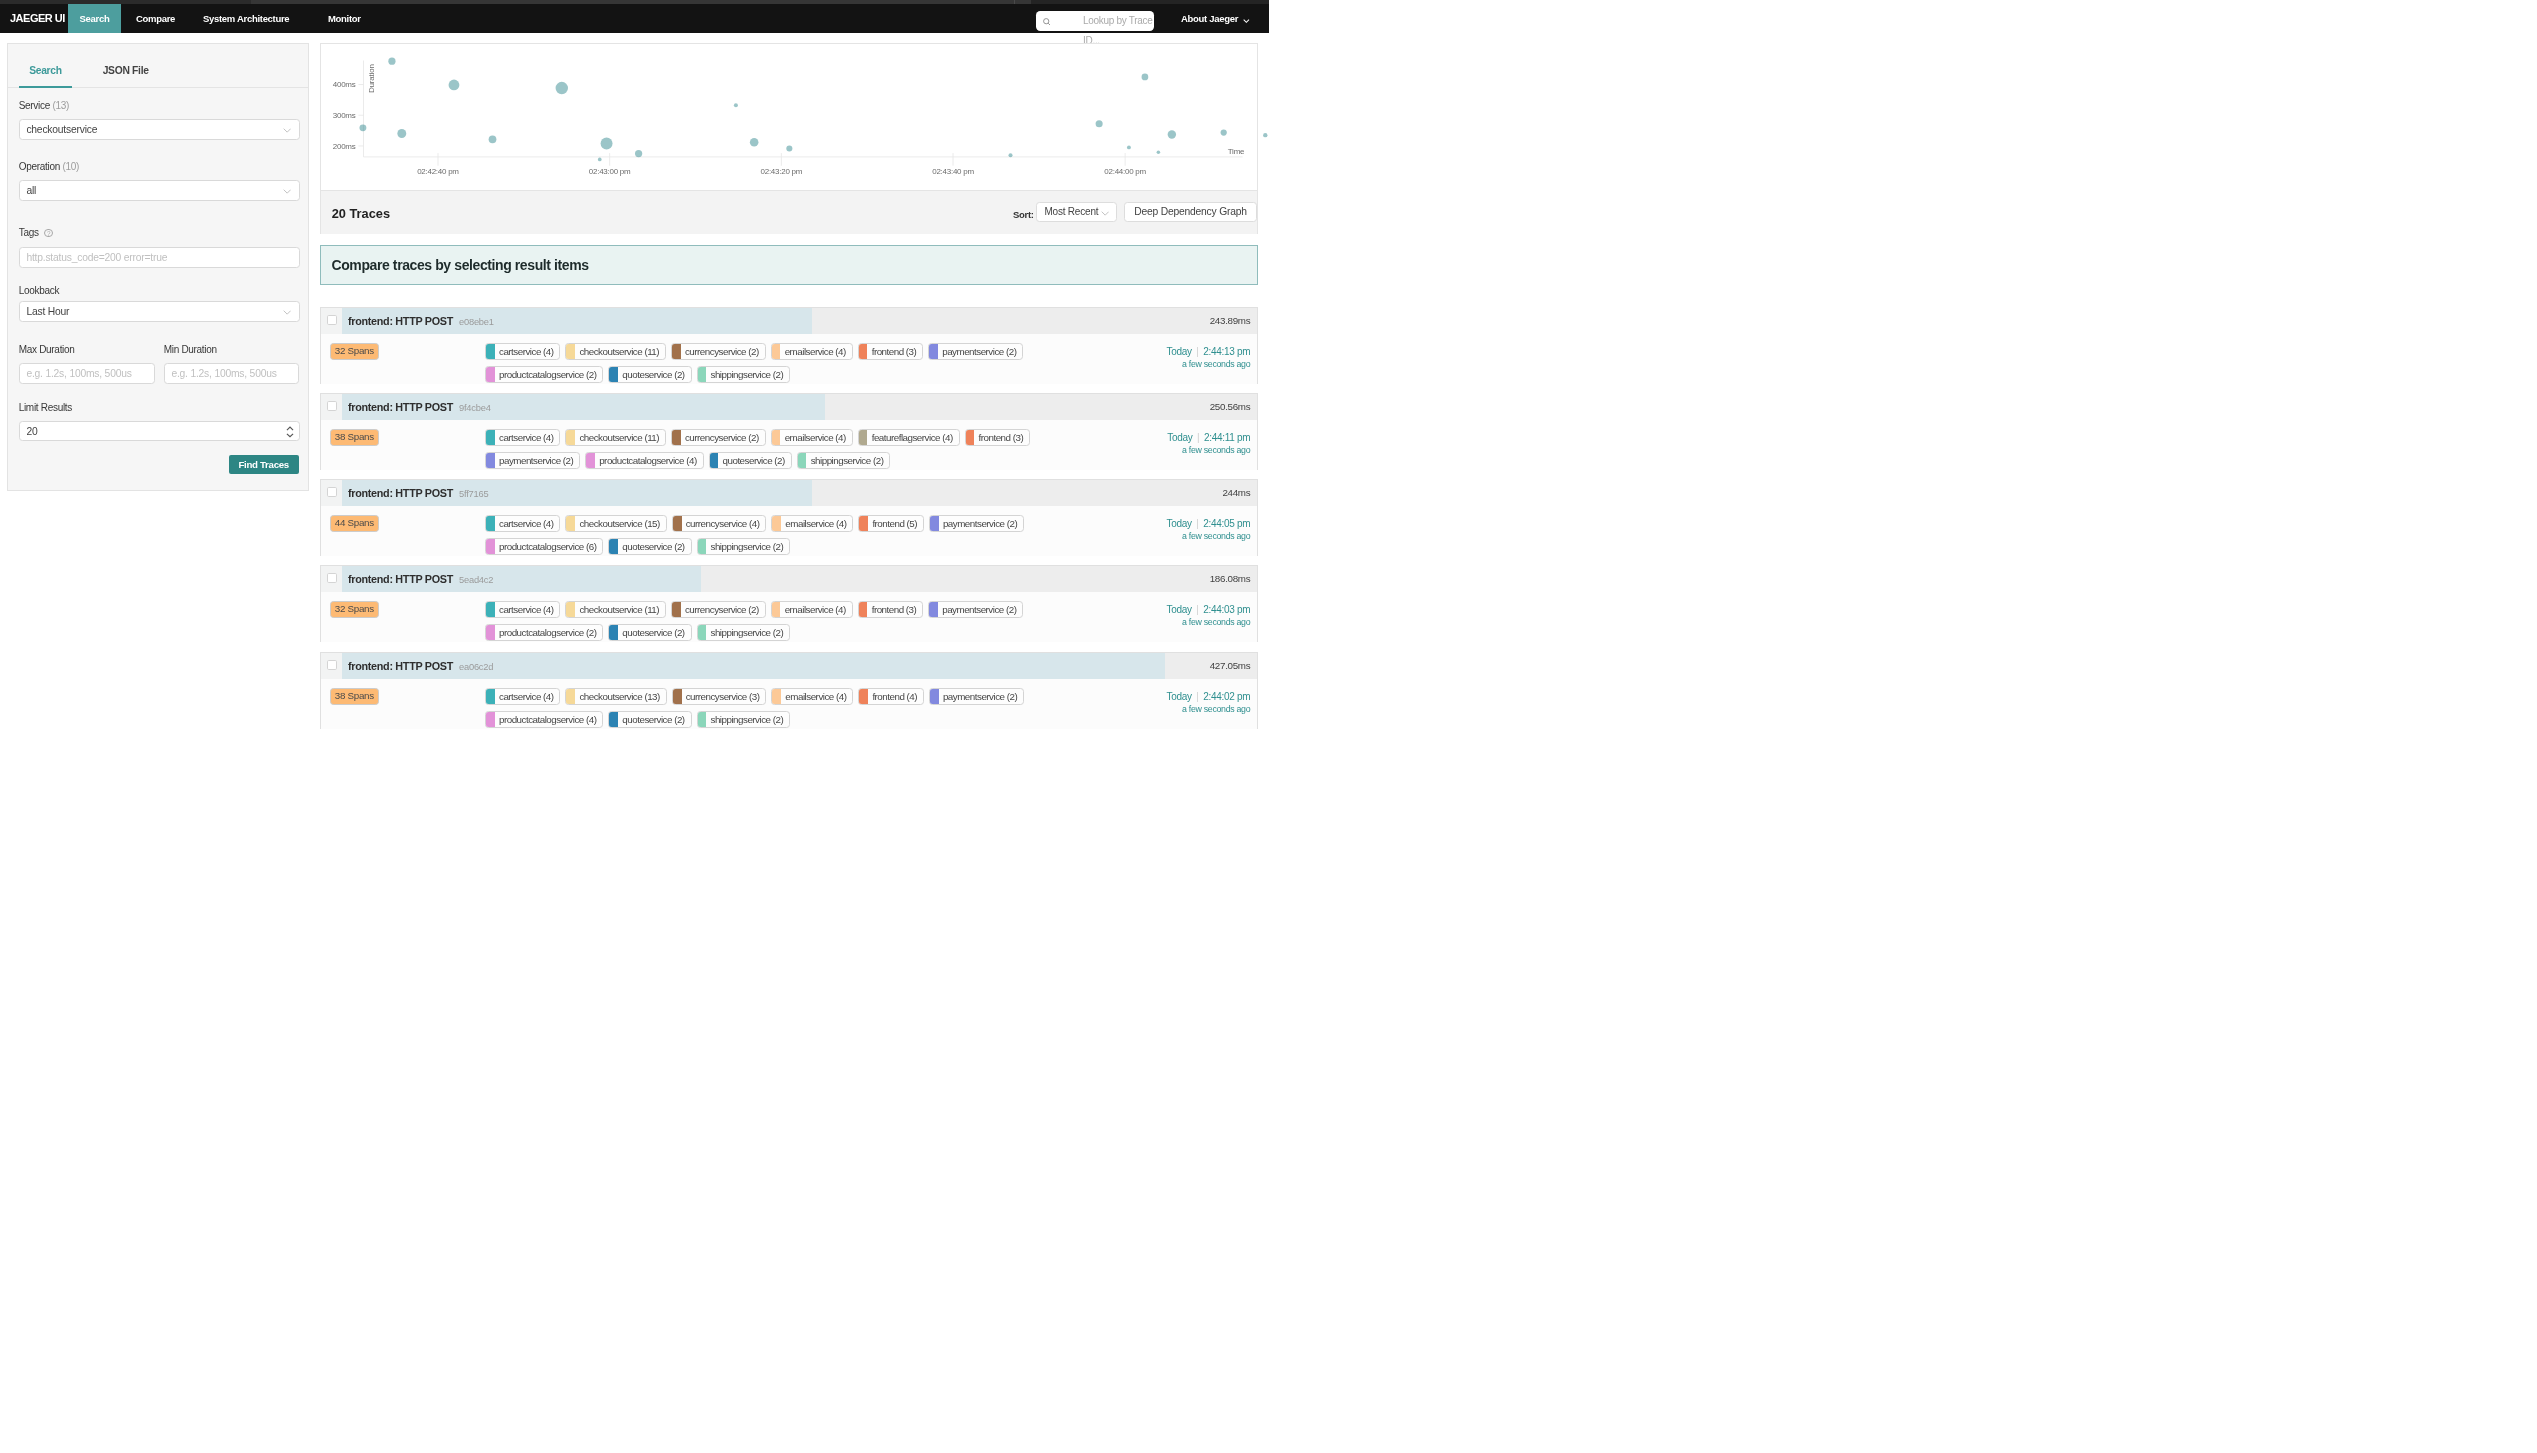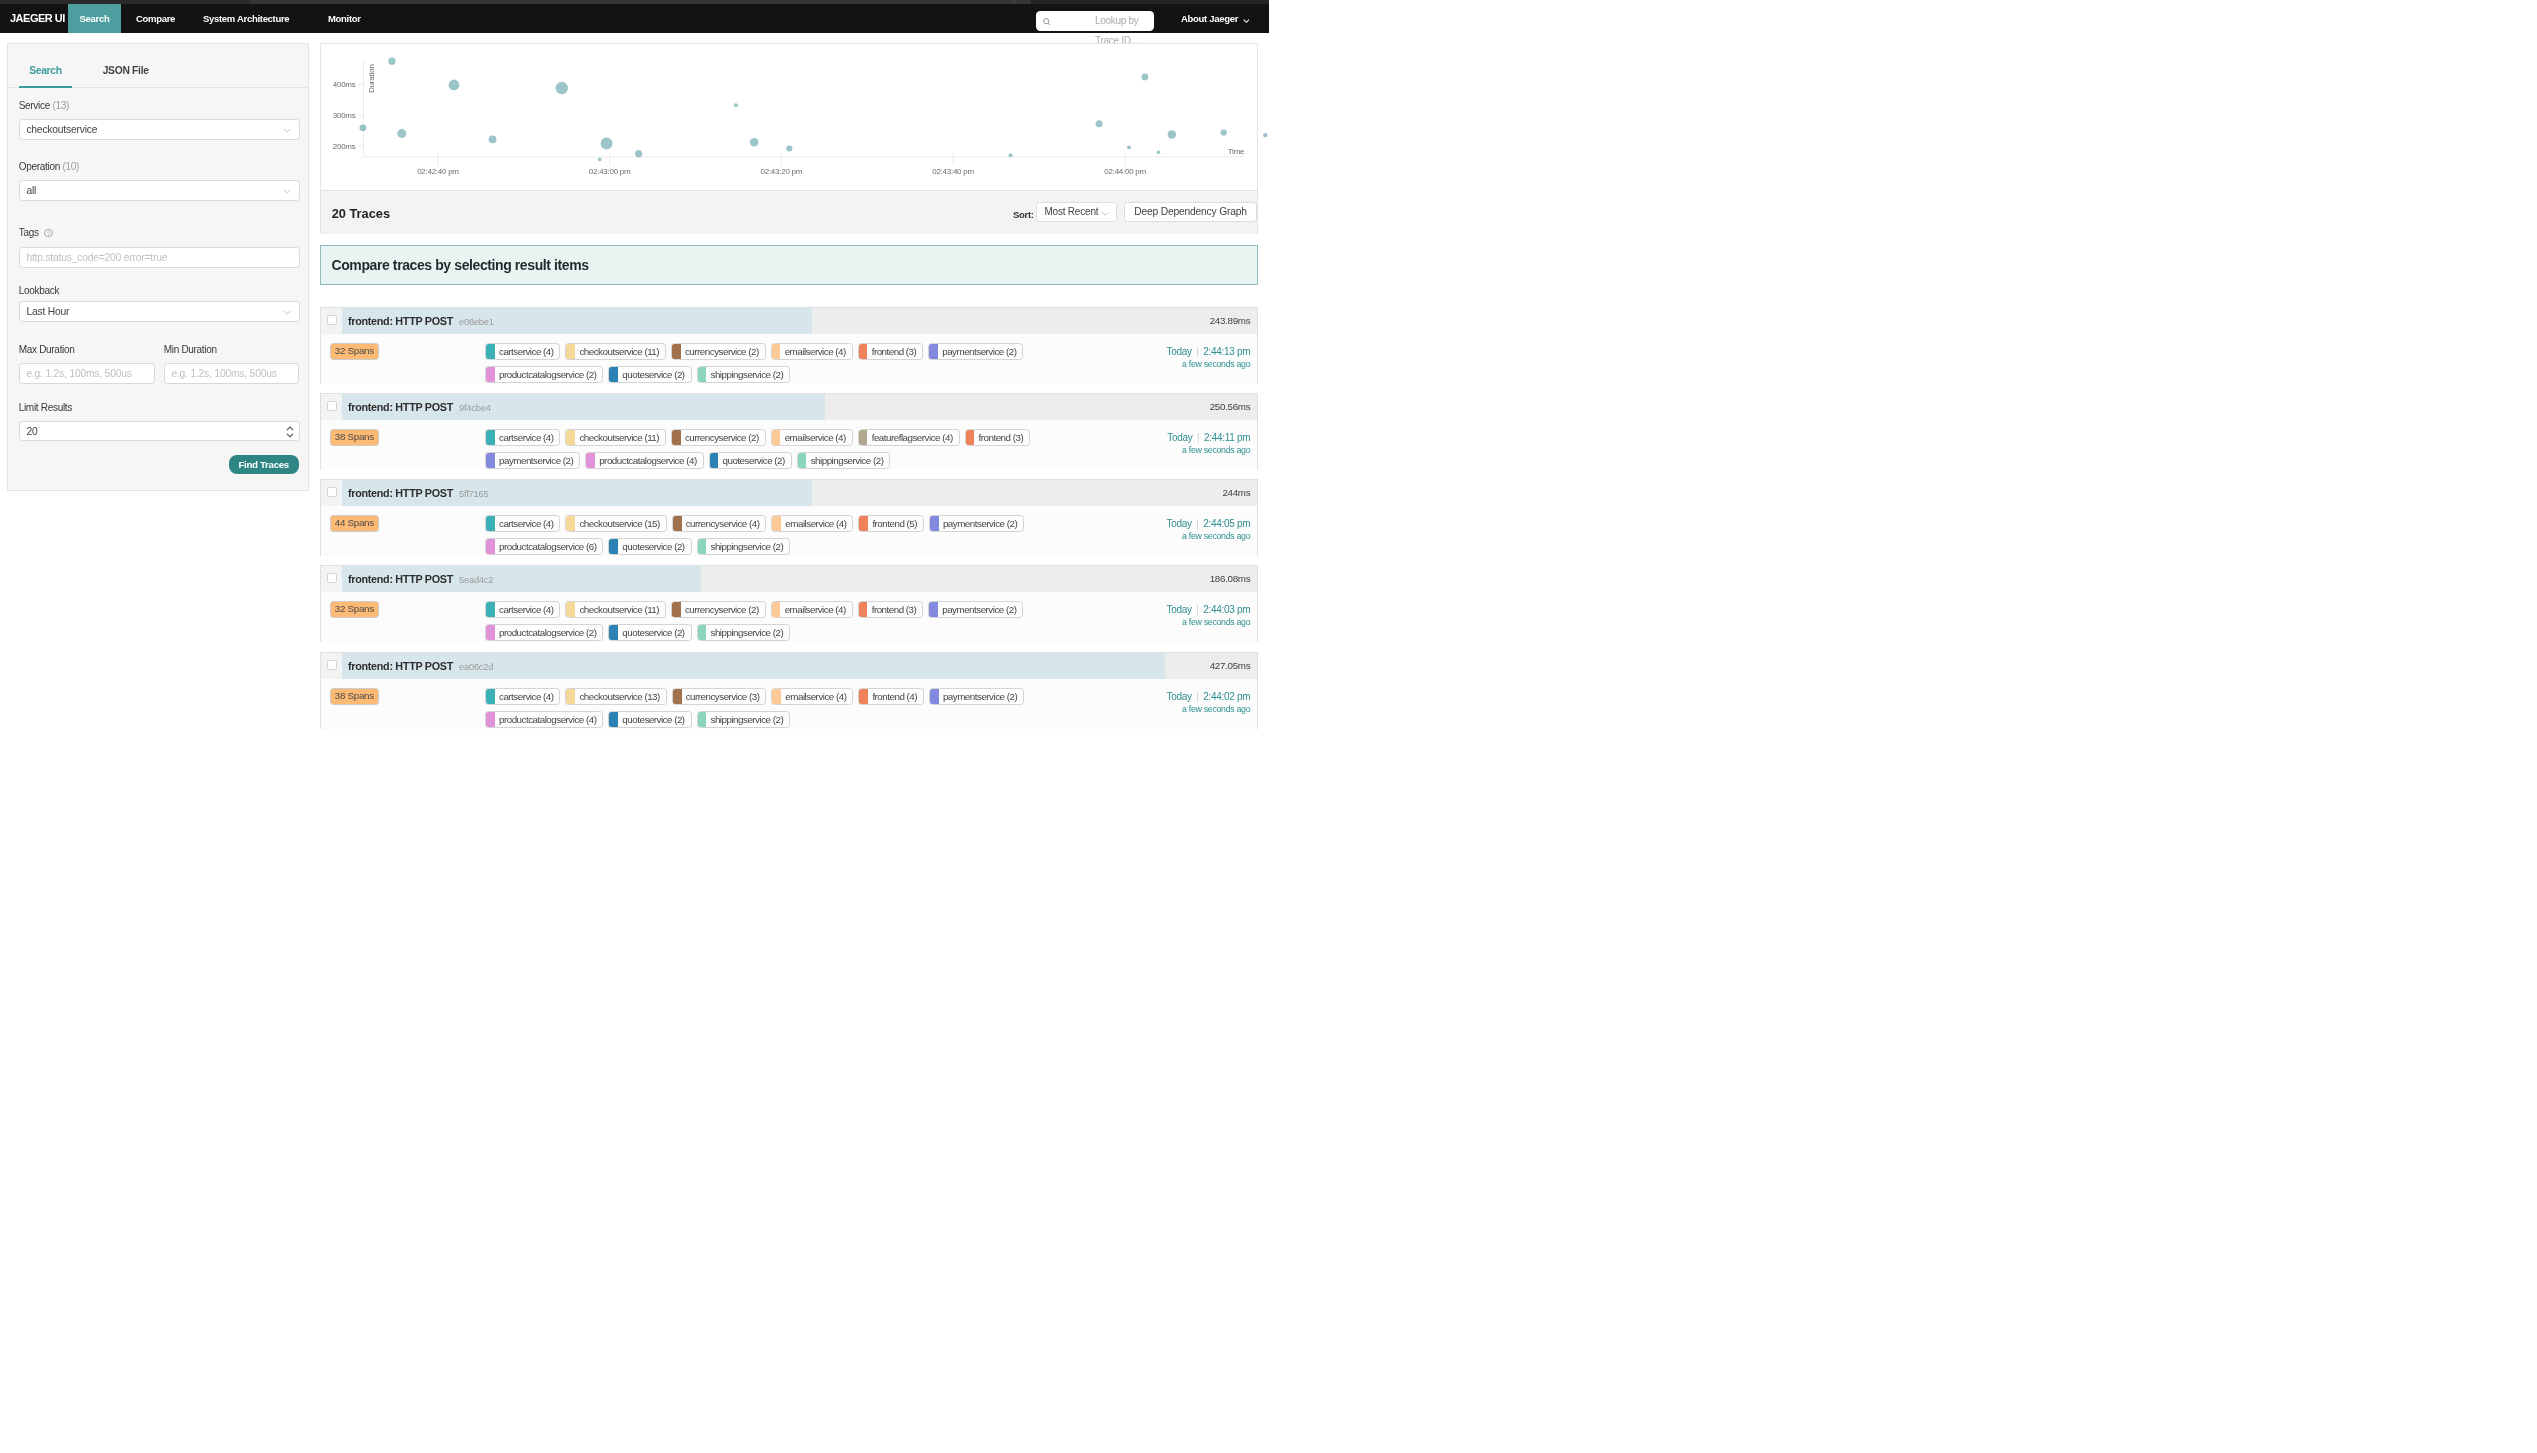--- a/index.html
+++ b/index.html
@@ -17,21 +17,21 @@
   font-size:11px; font-weight:700; letter-spacing:-0.5px; }
 nav .tab { position:absolute; top:0; height:29px; line-height:29px; color:#fff;
   font-size:9.5px; font-weight:600; letter-spacing:-0.3px; }
 #tabSearch { left:68px; width:53px; background:#4d9e9e; text-align:center; }
 #tabCompare { left:136px; }
 #tabSys { left:203px; }
 #tabMon { left:328px; }
 #navsearch { position:absolute; left:1036px; top:7.6px; width:118px; height:19.6px;
   background:#fff; border-radius:4.2px; }
 #navsearch svg { position:absolute; left:7.3px; top:6.4px; }
-#navsearch .ph { position:absolute; left:32px; top:0; line-height:19.6px; color:#ababab;
+#navsearch .ph { position:absolute; left:20px; top:0; line-height:19.6px; color:#ababab;
   font-size:10px; letter-spacing:-0.3px;padding-left:27px; }
 #about { position:absolute; left:1181px; top:0; line-height:29px; color:#fff;
   font-size:9.5px; font-weight:600; letter-spacing:-0.3px; }
 #aboutcaret { position:absolute; left:1243px; top:15.6px; }
 
 
 aside { position:absolute; left:6.7px; top:43px; width:302px; height:448px;
   background:#f6f6f6; border:0.8px solid #e3e3e3; }
 aside .tabrow { position:absolute; left:0; top:0; width:300px; height:44px; border-bottom:0.8px solid #e4e4e4; }
 aside .stab { position:absolute; top:21px; font-size:10.3px; font-weight:600; letter-spacing:-0.3px; }
@@ -41,21 +41,21 @@
 .flabel { position:absolute; left:11px; font-size:10px; font-weight:500; color:#383838;
   letter-spacing:-0.3px; line-height:11.8px; }
 .flabel .cnt { color:#9d9d9d; font-weight:400; }
 .fsel, .finput { position:absolute; left:11px; width:281px; height:20.6px; background:#fff;
   border:0.8px solid #d9d9d9; border-radius:3.4px; font-size:10.3px; color:#434343;
   letter-spacing:-0.2px; line-height:19px; padding-left:6.7px; }
 .fsel .car { position:absolute; right:7.6px; top:8px; }
 .ph2 { color:#c0c0c0; }
 #findbtn { position:absolute; left:221px; top:411px; width:70px; height:19px;
   background:#2d8684; color:#fff; font-size:9.7px; font-weight:600; letter-spacing:-0.3px;
-  text-align:center; line-height:19px; border-radius:8px; }
+  text-align:center; line-height:19px; border-radius:2px; }
 .qicon { display:inline-block; width:8.4px; height:8.4px; border:0.8px solid #a8a8a8; border-radius:50%;
   color:#a8a8a8; font-size:6.3px; line-height:7.2px; text-align:center; vertical-align:0.4px;
   margin-left:3.4px; font-weight:400; letter-spacing:0; }
 .spinner { position:absolute; right:4.2px; top:2.9px; }
 
 
 #chartcard { position:absolute; left:320px; top:43px; width:938px; height:191px;
   background:#fff; border:0.8px solid #e4e4e4; }
 #chartcard > svg { position:absolute; left:0; top:0; }
 .axlbl { font-size:9.5px; fill:#6b6b6b; letter-spacing:-0.3px; font-family:"Liberation Sans",sans-serif; }

